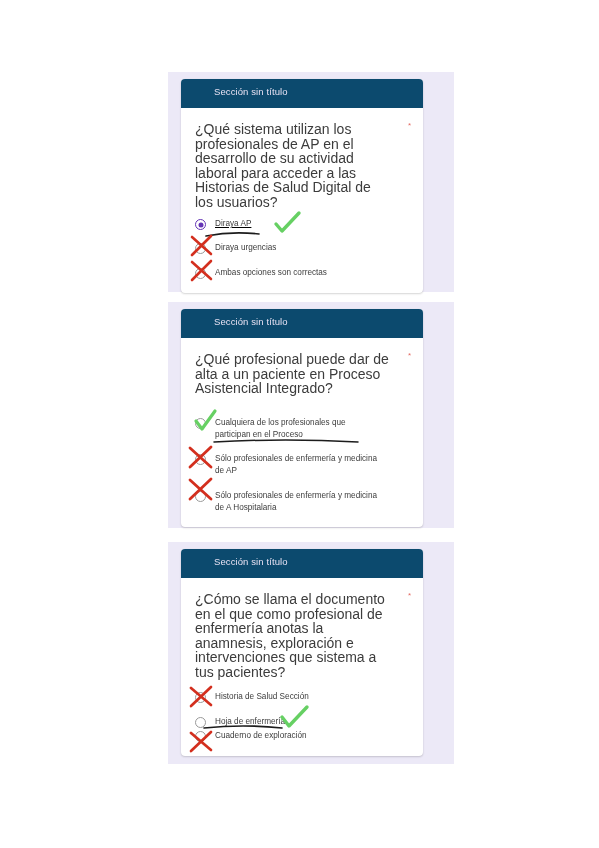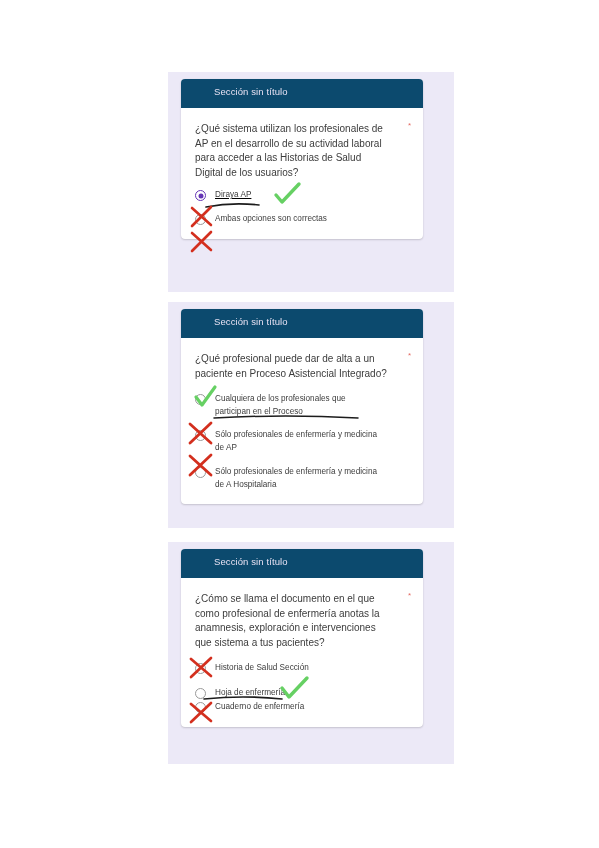--- a/index.html
+++ b/index.html
@@ -59,21 +59,21 @@
     white-space: nowrap;
   }
 
   .card-body {
     padding: 14px 14px 12px 14px;
     position: relative;
   }
 
   .question {
     color: #3c3c3c;
-    font-size: 10px;
+    font-size: 14px;
     line-height: 14.5px;
     width: 196px;
     margin: 0 0 3px 0;
   }
 
   .required-star {
     position: absolute;
     right: 12px;
     top: 13px;
     color: #d93025;
@@ -149,20 +149,24 @@
       <div class="card-body">
         <div class="required-star">*</div>
         <p class="question">¿Qué sistema utilizan los profesionales de AP en el desarrollo de su actividad laboral para acceder a las Historias de Salud Digital de los usuarios?</p>
         <div class="options">
 
           <div class="option" style="margin-bottom:10px;text-decoration:underline;">
             <span class="radio selected"></span>
             <span class="option-label">Diraya AP</span>
           </div>
 
+          <div class="option" style="margin-bottom:11px;">
+            <span class="radio"></span>
+            <span class="option-label">Diraya urgencias</span>
+          </div>
 
           <div class="option">
             <span class="radio"></span>
             <span class="option-label">Ambas opciones son correctas</span>
           </div>
 
           <span class="mark" style="left:79px; top:-6px;">
             <svg width="28" height="24" viewBox="0 0 28 24">
               <path d="M2 12 L8 19 L25 1" stroke="#66d063" stroke-width="3.4" fill="none" stroke-linecap="round" stroke-linejoin="round"></path>
             </svg>
@@ -191,21 +195,21 @@
   </div>
 
   <div class="qblock" style="top:302px; height:226px;">
     <div class="card">
       <div class="card-header">
         <span class="header-text">Sección sin título</span>
       </div>
       <div class="card-body">
         <div class="required-star">*</div>
         <p class="question">¿Qué profesional puede dar de alta a un paciente en Proceso Asistencial Integrado?</p>
-        <div class="options" style="margin-top:12px;">
+        <div class="options" style="margin-top:21px;">
 
           <div class="option" style="margin-bottom:11px;">
             <span class="radio"></span>
             <span class="option-label" style="width:168px;">Cualquiera de los profesionales que participan en el Proceso</span>
           </div>
 
           <div class="option" style="margin-bottom:12px;">
             <span class="radio"></span>
             <span class="option-label" style="width:168px;">Sólo profesionales de enfermería y medicina de AP</span>
           </div>
@@ -258,21 +262,21 @@
             <span class="option-label">Historia de Salud Sección</span>
           </div>
 
           <div class="option" style="">
             <span class="radio"></span>
             <span class="option-label">Hoja de enfermería</span>
           </div>
 
           <div class="option">
             <span class="radio"></span>
-            <span class="option-label">Cuaderno de enfermería</span>
+            <span class="option-label">Cuaderno de exploración</span>
           </div>
 
           <span class="mark" style="left:-6px; top:-5px;">
             <svg width="25" height="22" viewBox="0 0 25 22">
               <path d="M2 2 L22 19" stroke="#d32f1e" stroke-width="2.7" fill="none" stroke-linecap="round"></path>
               <path d="M22 1 L2 20" stroke="#d32f1e" stroke-width="2.7" fill="none" stroke-linecap="round"></path>
             </svg>
           </span>
           <span class="mark" style="left:85px; top:15px;">
             <svg width="30" height="24" viewBox="0 0 30 24">

